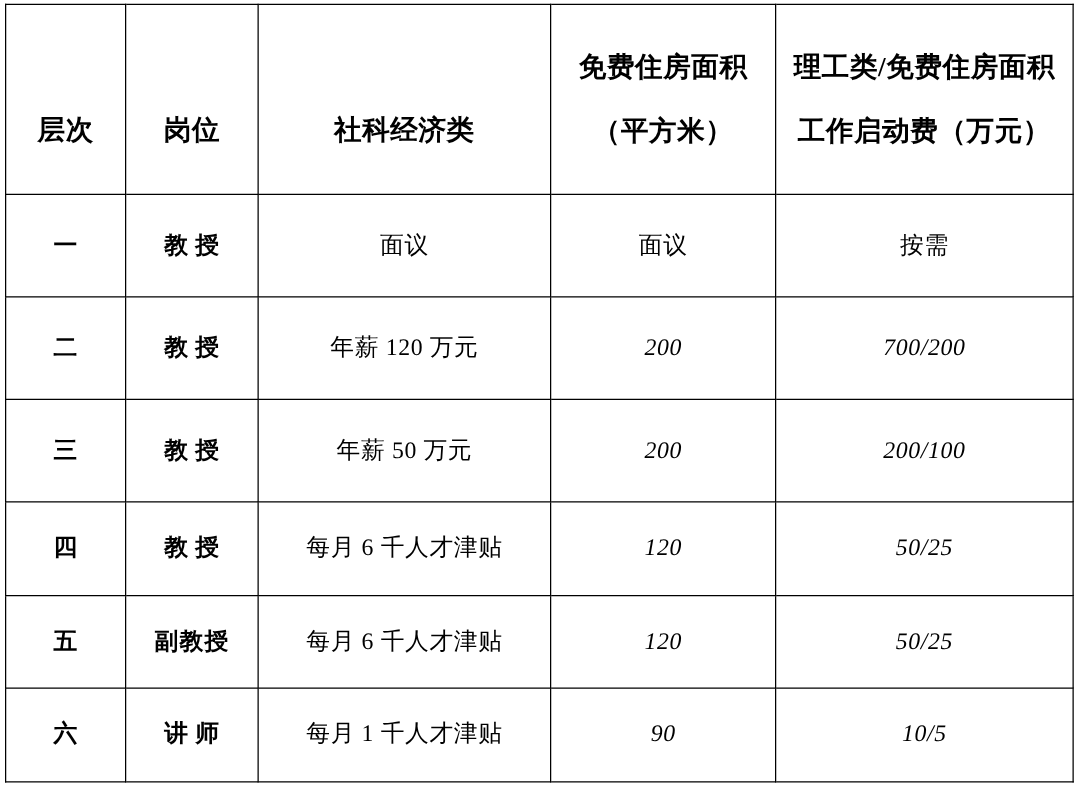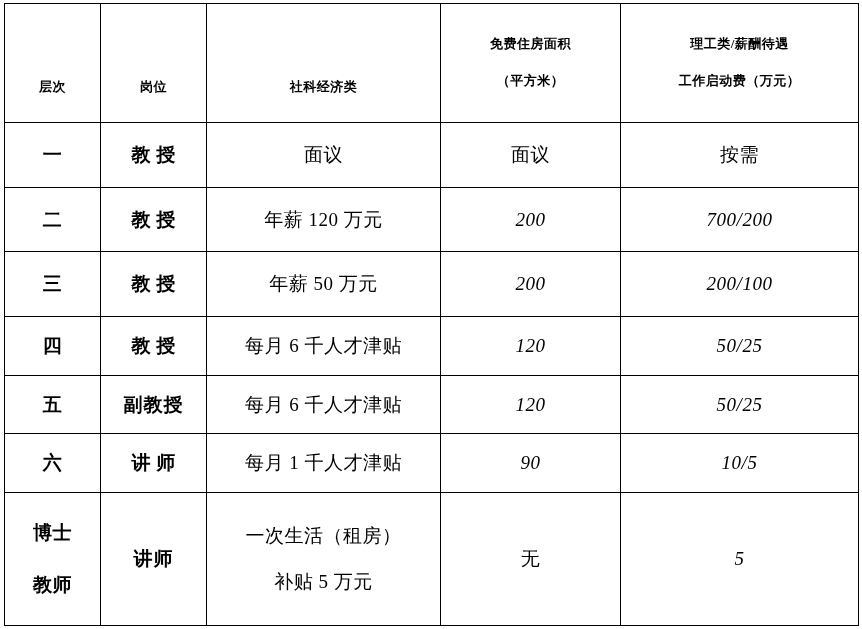--- a/index.html
+++ b/index.html
@@ -38,21 +38,21 @@
   
   col.c0 { width: 96px; }
   col.c1 { width: 106px; }
   col.c2 { width: 234px; }
   col.c3 { width: 180px; }
   col.c4 { width: 238px; }
 
   
   tr.header-row td {
     font-weight: bold;
-    font-size: 13px;
+    font-size: 22px;
     line-height: 1.6;
   }
   .hdr-line { display: block; white-space: nowrap; margin-top: 48px; }
 
   
   .level-cell, .post-cell {
     font-weight: bold;
     letter-spacing: 4px;
   }
   .post-cell.narrow { letter-spacing: 1px; margin-top: 40px; }
@@ -100,21 +100,21 @@
           <span class="hdr-line">岗位</span>
         </td>
         <td>
           <span class="hdr-line">社科经济类</span>
         </td>
         <td class="multi-line">
           <span>免费住房面积</span>
           <span>（平方米）</span>
         </td>
         <td class="multi-line">
-          <span>理工类/薪酬待遇</span>
+          <span>理工类/免费住房面积</span>
           <span>工作启动费（万元）</span>
         </td>
       </tr>
 
       <tr class="r1">
         <td class="level-cell">一</td>
         <td class="post-cell">教 授</td>
         <td class="plain-cell">面议</td>
         <td class="plain-cell">面议</td>
         <td class="plain-cell">按需</td>
@@ -153,28 +153,15 @@
       </tr>
 
       <tr class="r6">
         <td class="level-cell">六</td>
         <td class="post-cell">讲 师</td>
         <td class="pay-cell">每月 1 千人才津贴</td>
         <td class="num-cell">90</td>
         <td class="num-cell">10/5</td>
       </tr>
 
-      <tr class="r7">
-        <td class="level-cell stacked">
-          <span>博士</span>
-          <span>教师</span>
-        </td>
-        <td class="post-cell narrow">讲师</td>
-        <td class="plain-cell multi-line">
-          <span>一次生活（租房）</span>
-          <span>补贴 5 万元</span>
-        </td>
-        <td class="plain-cell">无</td>
-        <td class="num-cell">5</td>
-      </tr>
     </tbody>
   </table>
 </div>
 
 </body></html>

